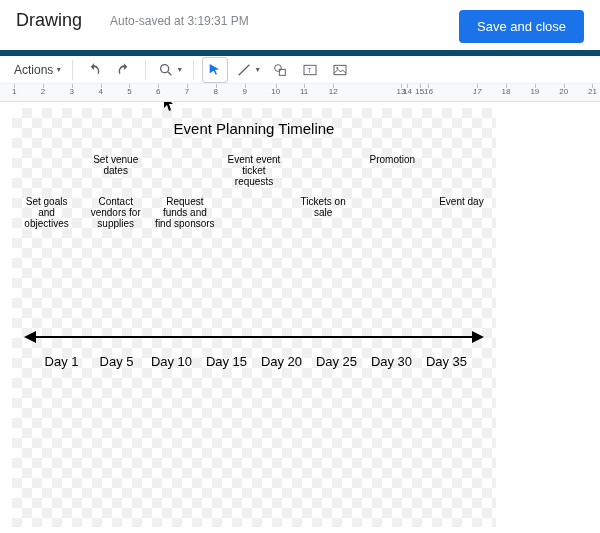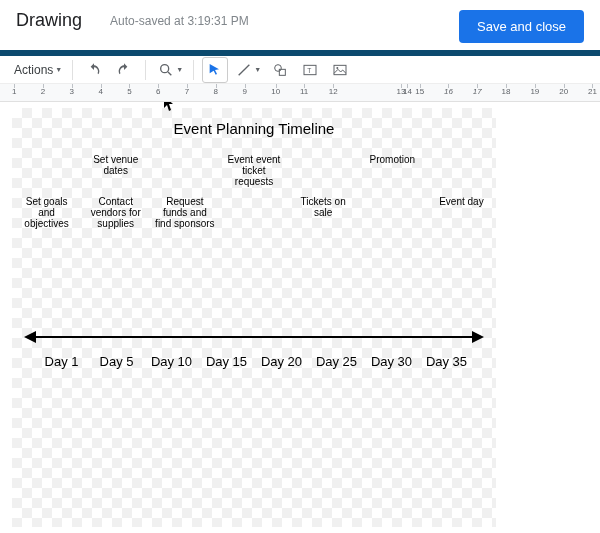--- a/index.html
+++ b/index.html
@@ -161,21 +161,21 @@
     <div class="tick" style="left: 156px;"><span class="num">6</span></div>
     <div class="tick" style="left: 184.8px;"><span class="num">7</span></div>
     <div class="tick" style="left: 213.6px;"><span class="num">8</span></div>
     <div class="tick" style="left: 242.4px;"><span class="num">9</span></div>
     <div class="tick" style="left: 271.2px;"><span class="num">10</span></div>
     <div class="tick" style="left: 300px;"><span class="num">11</span></div>
     <div class="tick" style="left: 328.8px;"><span class="num">12</span></div>
     <div class="tick" style="left: 357.6px; margin-left: 39px;"><span class="num">13</span></div>
     <div class="tick" style="left: 403px;"><span class="num">14</span></div>
     <div class="tick" style="left: 415.2px;"><span class="num">15</span></div>
-    <div class="tick" style="left: 444px; font-style: italic;"><span class="num">16</span></div>
+    <div class="tick" style="left: 424px; font-style: italic;"><span class="num">16</span></div>
     <div class="tick" style="left: 472.8px; font-style: italic;"><span class="num">17</span></div>
     <div class="tick" style="left: 501.6px;"><span class="num">18</span></div>
     <div class="tick" style="left: 530.4px;"><span class="num">19</span></div>
     <div class="tick" style="left: 559.2px;"><span class="num">20</span></div>
     <div class="tick" style="left: 588px;"><span class="num">21</span></div>
   </div>
 
 <div class="canvas-wrap">
   <div class="canvas">
     <div class="title-text">Event Planning Timeline</div>

